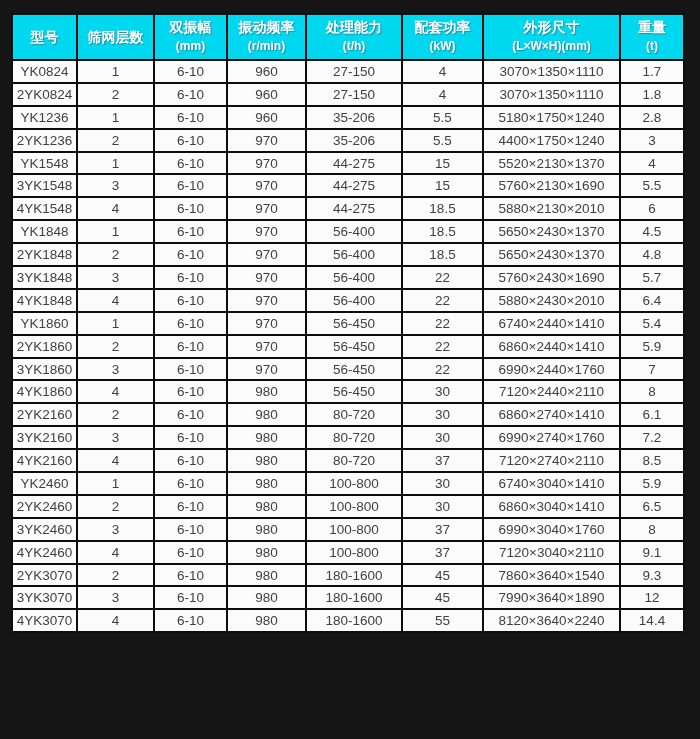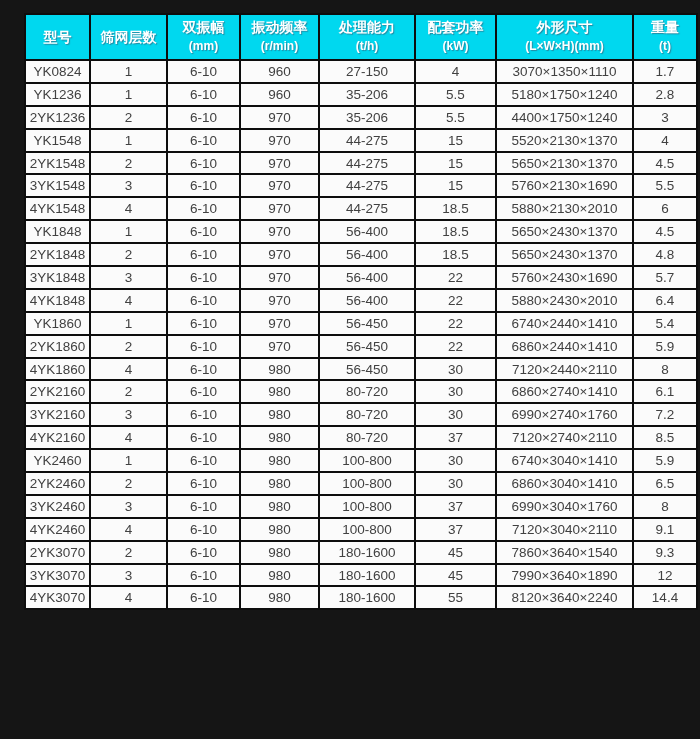--- a/index.html
+++ b/index.html
@@ -9,21 +9,21 @@
   body {
     width: 700px;
     height: 739px;
     background: var(--page-bg, #151515);
     overflow: hidden;
     position: relative;
     font-family: "Liberation Sans", "DejaVu Sans", sans-serif;
   }
   .table-wrap {
     position: absolute;
-    left: 24px;
+    left: 11px;
     top: 13px;
   }
   table.spec-table {
     border-collapse: collapse;
     table-layout: fixed;
     width: 672px;
     background: #000;
   }
   .spec-table th, .spec-table td {
     border: 2px solid #0d0d0d;
@@ -115,20 +115,30 @@
           <td>YK0824</td>
           <td>1</td>
           <td>6-10</td>
           <td>960</td>
           <td>27-150</td>
           <td>4</td>
           <td>3070×1350×1110</td>
           <td>1.7</td>
         </tr>
         <tr>
+          <td>2YK0824</td>
+          <td>2</td>
+          <td>6-10</td>
+          <td>960</td>
+          <td>27-150</td>
+          <td>4</td>
+          <td>3070×1350×1110</td>
+          <td>1.8</td>
+        </tr>
+        <tr>
           <td>YK1236</td>
           <td>1</td>
           <td>6-10</td>
           <td>960</td>
           <td>35-206</td>
           <td>5.5</td>
           <td>5180×1750×1240</td>
           <td>2.8</td>
         </tr>
         <tr>
@@ -145,30 +155,20 @@
           <td>YK1548</td>
           <td>1</td>
           <td>6-10</td>
           <td>970</td>
           <td>44-275</td>
           <td>15</td>
           <td>5520×2130×1370</td>
           <td>4</td>
         </tr>
         <tr>
-          <td>2YK1548</td>
-          <td>2</td>
-          <td>6-10</td>
-          <td>970</td>
-          <td>44-275</td>
-          <td>15</td>
-          <td>5650×2130×1370</td>
-          <td>4.5</td>
-        </tr>
-        <tr>
           <td>3YK1548</td>
           <td>3</td>
           <td>6-10</td>
           <td>970</td>
           <td>44-275</td>
           <td>15</td>
           <td>5760×2130×1690</td>
           <td>5.5</td>
         </tr>
         <tr>
@@ -233,20 +233,30 @@
         </tr>
         <tr>
           <td>2YK1860</td>
           <td>2</td>
           <td>6-10</td>
           <td>970</td>
           <td>56-450</td>
           <td>22</td>
           <td>6860×2440×1410</td>
           <td>5.9</td>
+        </tr>
+        <tr>
+          <td>3YK1860</td>
+          <td>3</td>
+          <td>6-10</td>
+          <td>970</td>
+          <td>56-450</td>
+          <td>22</td>
+          <td>6990×2440×1760</td>
+          <td>7</td>
         </tr>
         <tr>
           <td>4YK1860</td>
           <td>4</td>
           <td>6-10</td>
           <td>980</td>
           <td>56-450</td>
           <td>30</td>
           <td>7120×2440×2110</td>
           <td>8</td>

